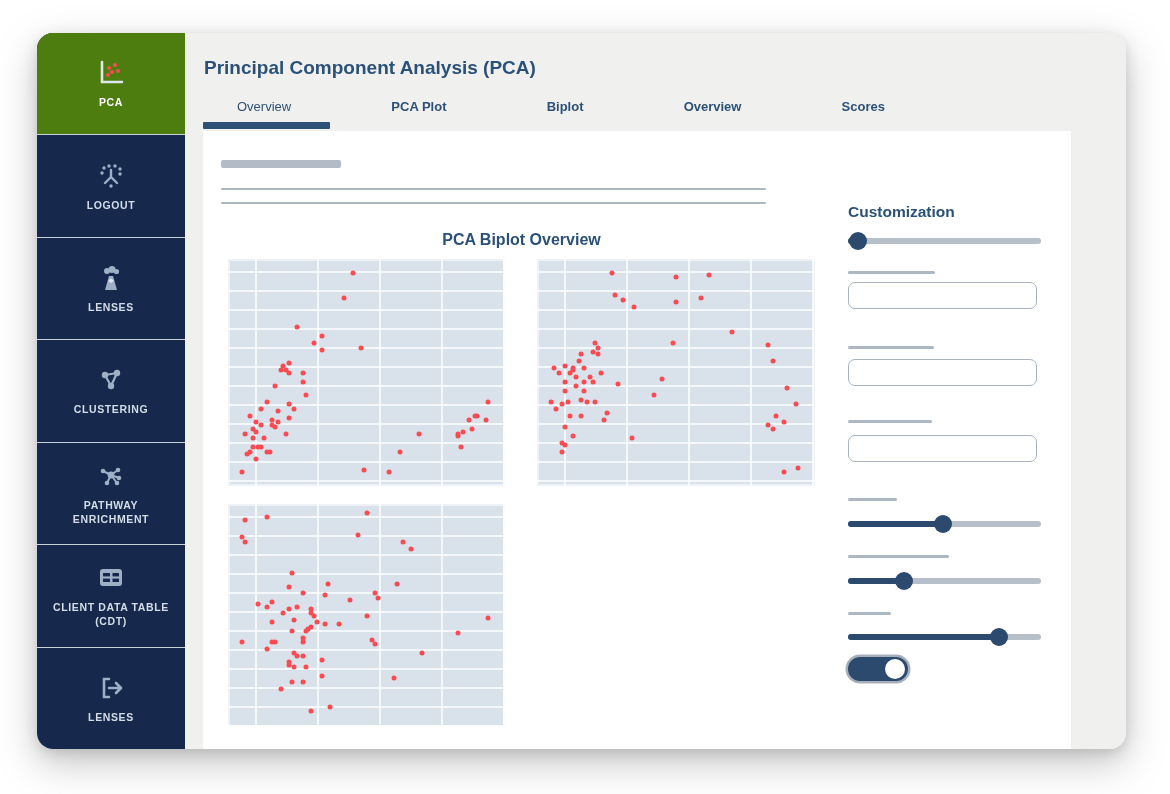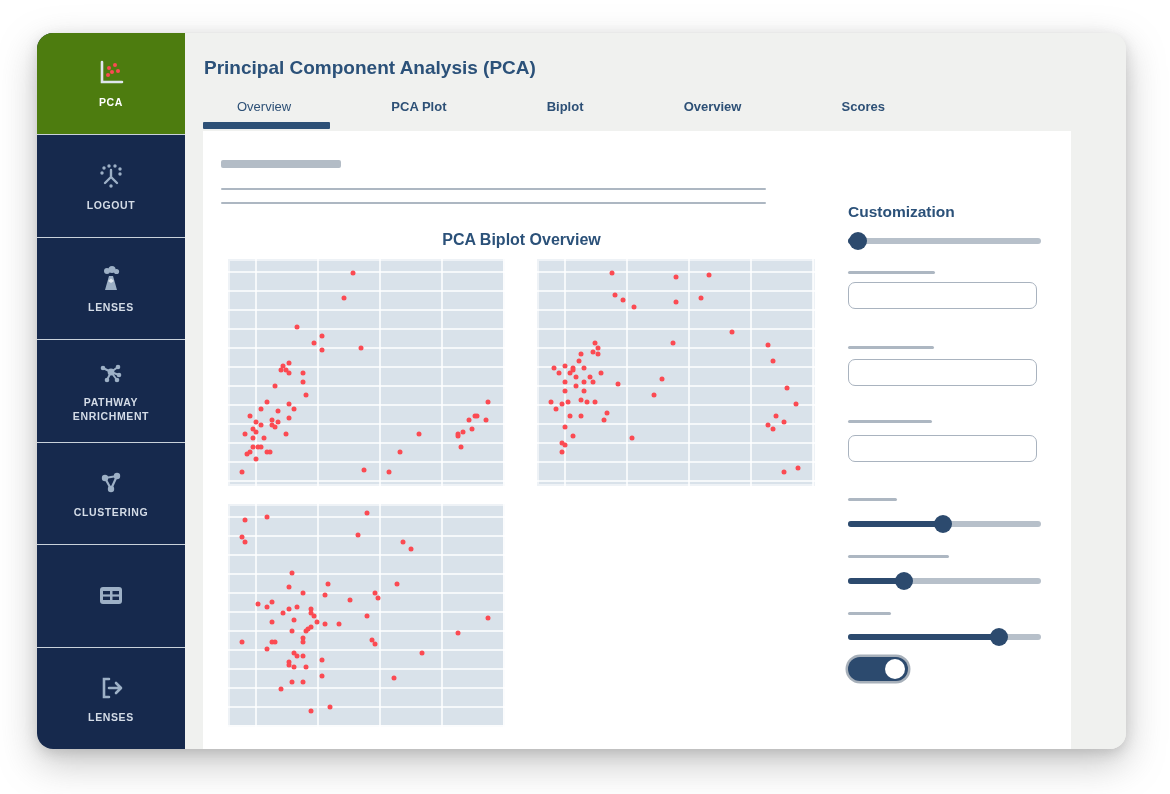--- a/index.html
+++ b/index.html
@@ -104,55 +104,56 @@
             <circle cx="17" cy="5.5" r="3.6" fill="#9db0c6"></circle>
           <circle cx="21.5" cy="7.5" r="2.6" fill="#9db0c6"></circle>
         </svg>
       </span>
       <span class="side-label">LENSES</span>
     </div>
 
     <div class="side-item">
       <span class="side-icon">
         <svg width="32" height="28" viewBox="0 0 32 28">
+          <path d="M10 9 L22 7 M10 9 L16 20 M22 7 L16 20" stroke="#9db0c6" stroke-width="2.2"></path>
+          <circle cx="10" cy="9" r="3.2" fill="#9db0c6"></circle>
+            <circle cx="22" cy="7" r="3.2" fill="#9db0c6"></circle>
+          <circle cx="16" cy="20" r="3.2" fill="#9db0c6"></circle>
+        </svg>
+      </span>
+      <span class="side-label">CLUSTERING</span>
+    </div>
+
+    <div class="side-item">
+      <span class="side-icon">
+        <svg width="32" height="28" viewBox="0 0 32 28">
           <path d="M16 13 L8 9 M16 13 L12 21 M16 13 L23 8 M16 13 L24 16 M16 13 L22 21" stroke="#9db0c6" stroke-width="2"></path>
           <circle cx="16" cy="13" r="3.4" fill="#9db0c6"></circle>
           <circle cx="8" cy="9" r="2.3" fill="#9db0c6"></circle>
             <circle cx="12" cy="21" r="2.3" fill="#9db0c6"></circle>
           <circle cx="23" cy="8" r="2.3" fill="#9db0c6"></circle>
             <circle cx="24" cy="16" r="2.3" fill="#9db0c6"></circle>
           <circle cx="22" cy="21" r="2.3" fill="#9db0c6"></circle>
         </svg>
       </span>
       <span class="side-label">PATHWAY ENRICHMENT</span>
     </div>
 
-    <div class="side-item">
-      <span class="side-icon">
-        <svg width="32" height="28" viewBox="0 0 32 28">
-          <path d="M10 9 L22 7 M10 9 L16 20 M22 7 L16 20" stroke="#9db0c6" stroke-width="2.2"></path>
-          <circle cx="10" cy="9" r="3.2" fill="#9db0c6"></circle>
-            <circle cx="22" cy="7" r="3.2" fill="#9db0c6"></circle>
-          <circle cx="16" cy="20" r="3.2" fill="#9db0c6"></circle>
-        </svg>
-      </span>
-      <span class="side-label">CLUSTERING</span>
-    </div>
-
 
     <div class="side-item">
       <span class="side-icon">
         <svg width="30" height="26" viewBox="0 0 30 26">
           <rect x="4" y="4" width="22" height="17" rx="3" fill="#9db0c6"></rect>
           <rect x="7" y="8" width="7" height="3.4" fill="#16294d"></rect>
             <rect x="16.5" y="8" width="6.5" height="3.4" fill="#16294d"></rect>
           <rect x="7" y="13.6" width="7" height="3.4" fill="#16294d"></rect>
             <rect x="16.5" y="13.6" width="6.5" height="3.4" fill="#16294d"></rect>
         </svg>
       </span>
+      <span class="side-label">CLIENT DATA TABLE (CDT)</span>
     </div>
 
     <div class="side-item">
       <span class="side-icon">
         <svg width="30" height="26" viewBox="0 0 30 26">
           <path d="M13 4 H8 V22 H13" stroke="#9db0c6" stroke-width="2.6" fill="none" stroke-linecap="round"></path>
           <path d="M13 13 H24 M20 8 L25 13 L20 18" stroke="#9db0c6" stroke-width="2.6" fill="none" stroke-linecap="round" stroke-linejoin="round"></path>
         </svg>
       </span>
       <span class="side-label">LENSES</span>

